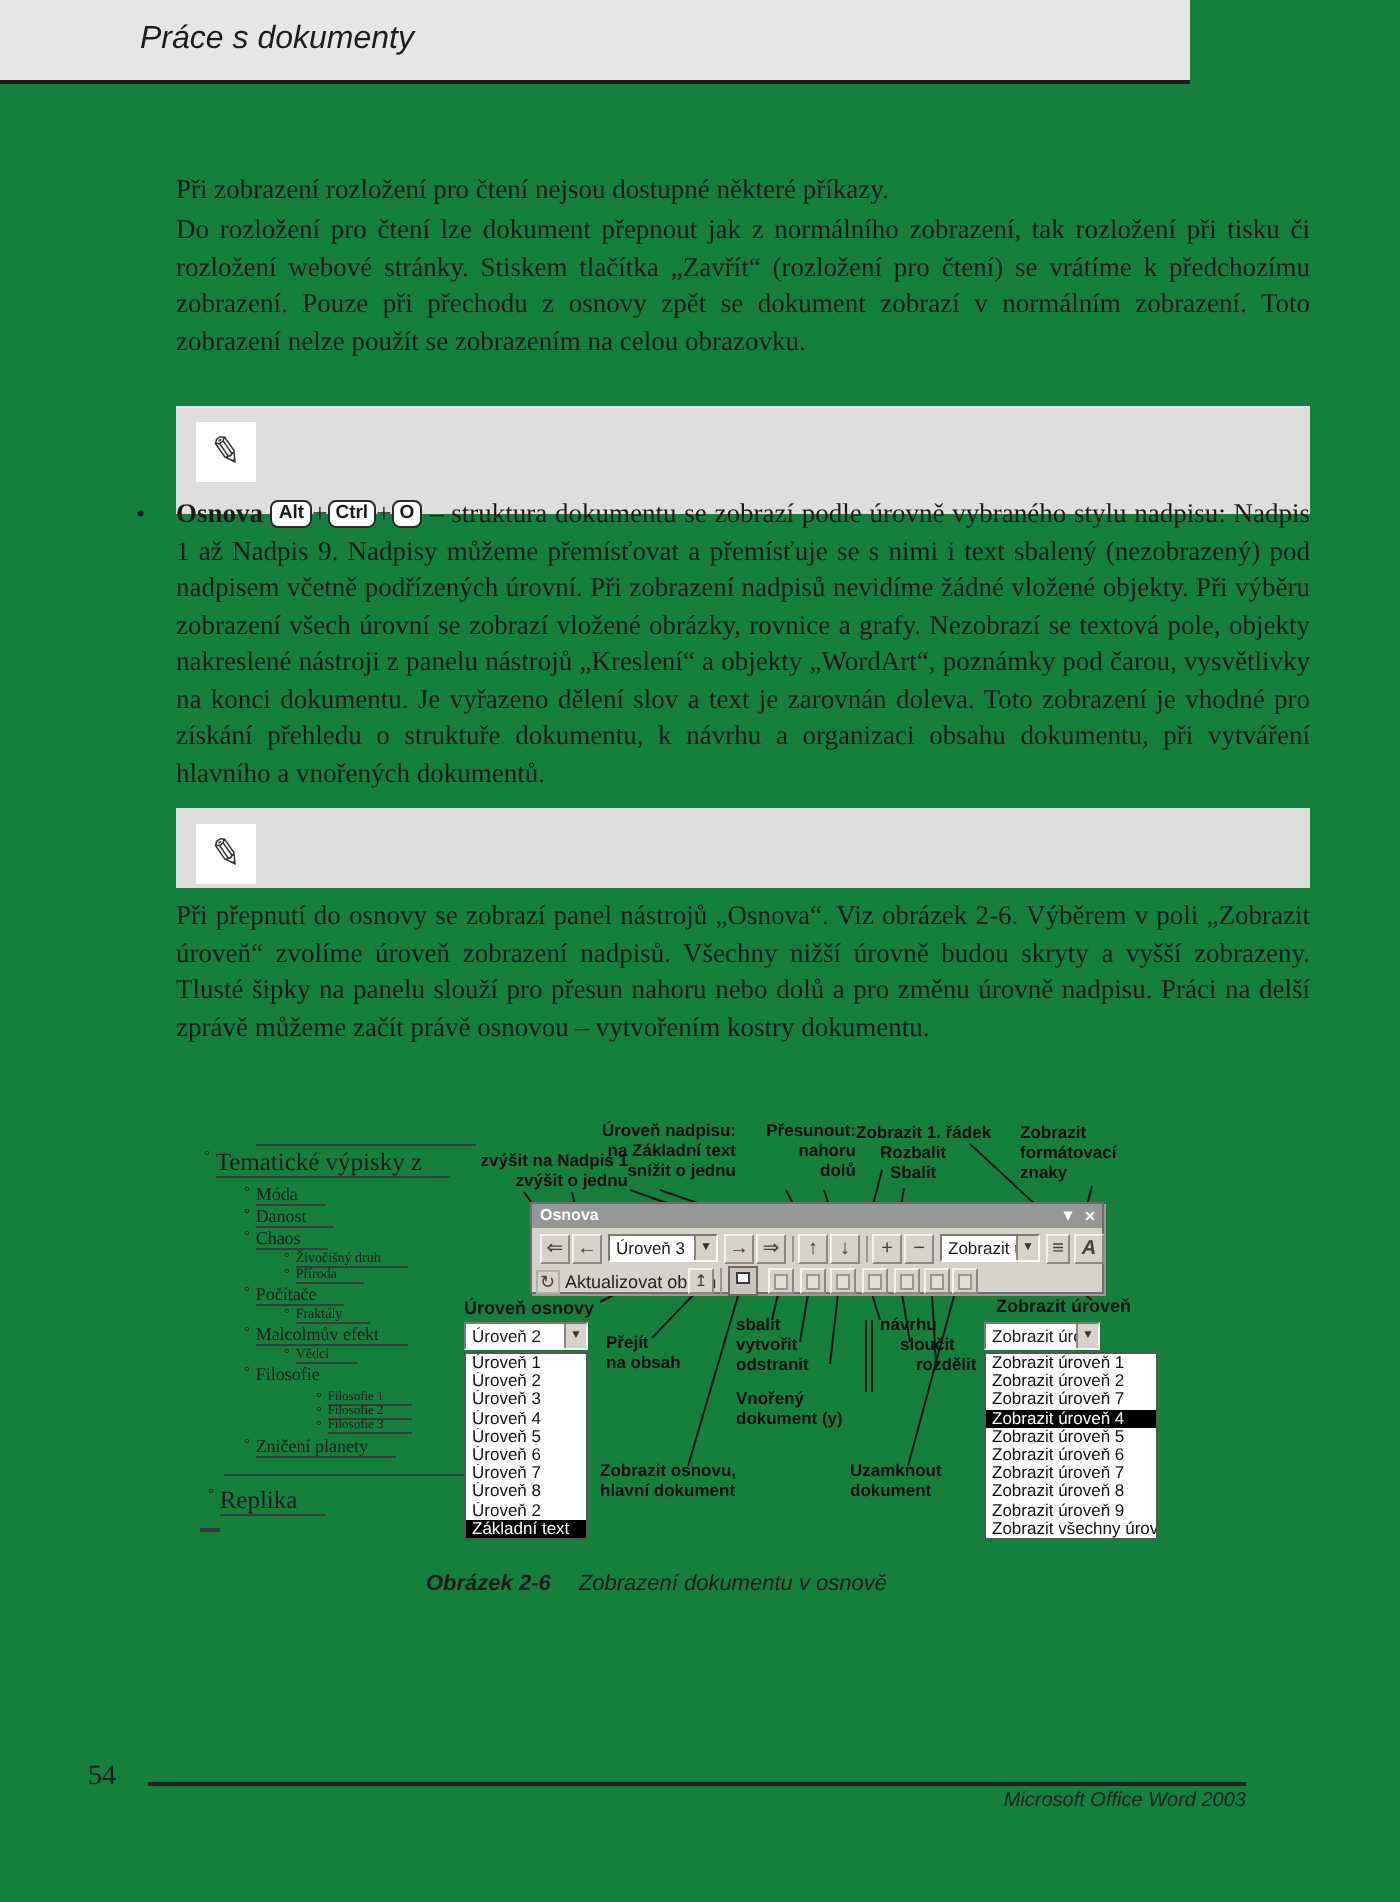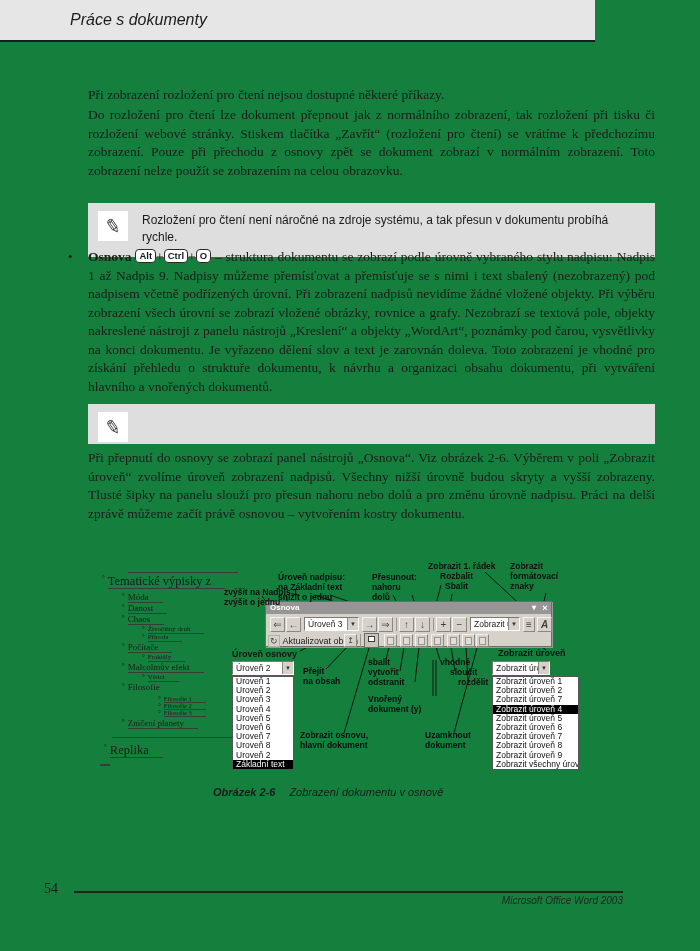--- a/index.html
+++ b/index.html
@@ -108,21 +108,21 @@
 
   
   .dd-label { position:absolute; font-size:9px; font-weight:bold; color:#111; white-space:nowrap; }
   .dd-combo { position:absolute; width:62px; }
   .dd-list { position:absolute; background:#fff; border:1px solid #555; font-size:8.5px; color:#111; }
   .dd-item { height:9.2px; line-height:9.2px; padding-left:3px; white-space:nowrap; overflow:hidden; }
   .dd-item.selected { background:#000; color:#fff; }
 
   
   .co { position:absolute; font-size:8.5px; font-weight:bold; line-height:10px; color:#0d0d0d; white-space:nowrap; }
-  .co.ctr { text-align:left;margin-top:12px; }
+  .co.ctr { text-align:right; }
 
   
   .caption { position:absolute; left:0; top:786px; width:700px; font-family:"Liberation Sans", sans-serif; }
   .caption-inner { margin-left:213px; font-size:11px; font-style:italic; }
   .caption-label { font-weight:bold; margin-right:14px; }
 
   
   .pgnum { position:absolute; left:44px; top:881px; font-size:14px; }
   .foot-line { position:absolute; left:74px; top:891px; width:549px; height:2px; background:#222; }
   .foot-right { position:absolute; left:0; top:895px; width:623px; text-align:right;
@@ -137,21 +137,20 @@
     <div class="hdr-title">Práce s dokumenty</div>
   </div>
 
   <div class="para p1">Při zobrazení rozložení pro čtení nejsou dostupné některé příkazy.</div>
   <div class="para p2">Do rozložení pro čtení lze dokument přepnout jak z normálního zobrazení, tak rozložení při tisku či rozložení webové stránky. Stiskem tlačítka „Zavřít“ (rozložení pro čtení) se vrátíme k předchozímu zobrazení. Pouze při přechodu z osnovy zpět se dokument zobrazí v normálním zobrazení. Toto zobrazení nelze použít se zobrazením na celou obrazovku.</div>
 
   <div class="note note1">
     <div class="note-iconbox">
       <span class="note-pencil">✎</span>
     </div>
-    <div class="note-text">Rozložení pro čtení není náročné na zdroje systému, a tak přesun v dokumentu probíhá rychle.</div>
   </div>
 
   <div class="bullet-para">
     <div class="bullet-marker">•</div>
     <div class="bullet-body">
       <span class="term">Osnova</span>
       <span class="kbd">Alt</span><span>+</span><span class="kbd">Ctrl</span><span>+</span><span class="kbd">O</span>
       <span>– struktura dokumentu se zobrazí podle úrovně vybraného stylu nadpisu: Nadpis 1 až Nadpis 9. Nadpisy můžeme přemísťovat a přemísťuje se s nimi i text sbalený (nezobrazený) pod nadpisem včetně podřízených úrovní. Při zobrazení nadpisů nevidíme žádné vložené objekty. Při výběru zobrazení všech úrovní se zobrazí vložené obrázky, rovnice a grafy. Nezobrazí se textová pole, objekty nakreslené nástroji z panelu nástrojů „Kreslení“ a objekty „WordArt“, poznámky pod čarou, vysvětlivky na konci dokumentu. Je vyřazeno dělení slov a text je zarovnán doleva. Toto zobrazení je vhodné pro získání přehledu o struktuře dokumentu, k návrhu a organizaci obsahu dokumentu, při vytváření hlavního a vnořených dokumentů.</span>
     </div>
   </div>
@@ -329,21 +328,21 @@
         <div>na obsah</div>
     </div>
     <div class="co" style="left:268px; top:109px;">
       <div>sbalit</div>
         <div>vytvořit</div>
         <div>odstranit</div>
       <div style="margin-top:7px">Vnořený</div>
         <div>dokument (y)</div>
     </div>
     <div class="co" style="left:340px; top:109px;">
-      <div>vhodné</div>
+      <div>návrhu</div>
       <div style="margin-left:10px">sloučit</div>
       <div style="margin-left:18px">rozdělit</div>
     </div>
     <div class="co" style="left:200px; top:182px;">
       <div>Zobrazit osnovu,</div>
         <div>hlavní dokument</div>
     </div>
     <div class="co" style="left:325px; top:182px;">
       <div>Uzamknout</div>
         <div>dokument</div>

